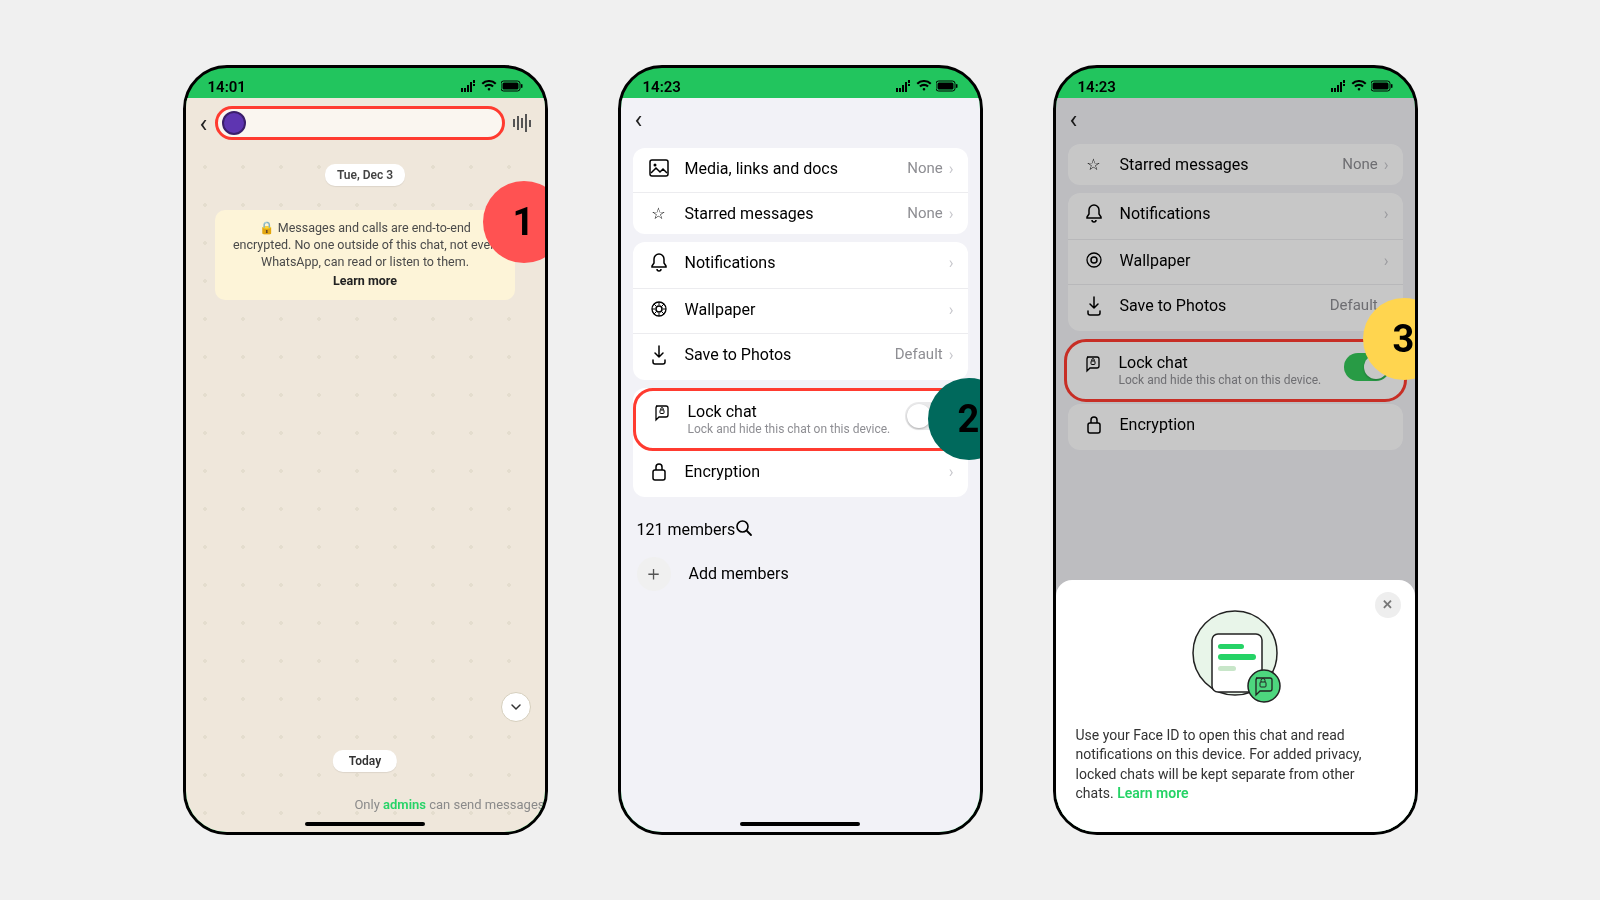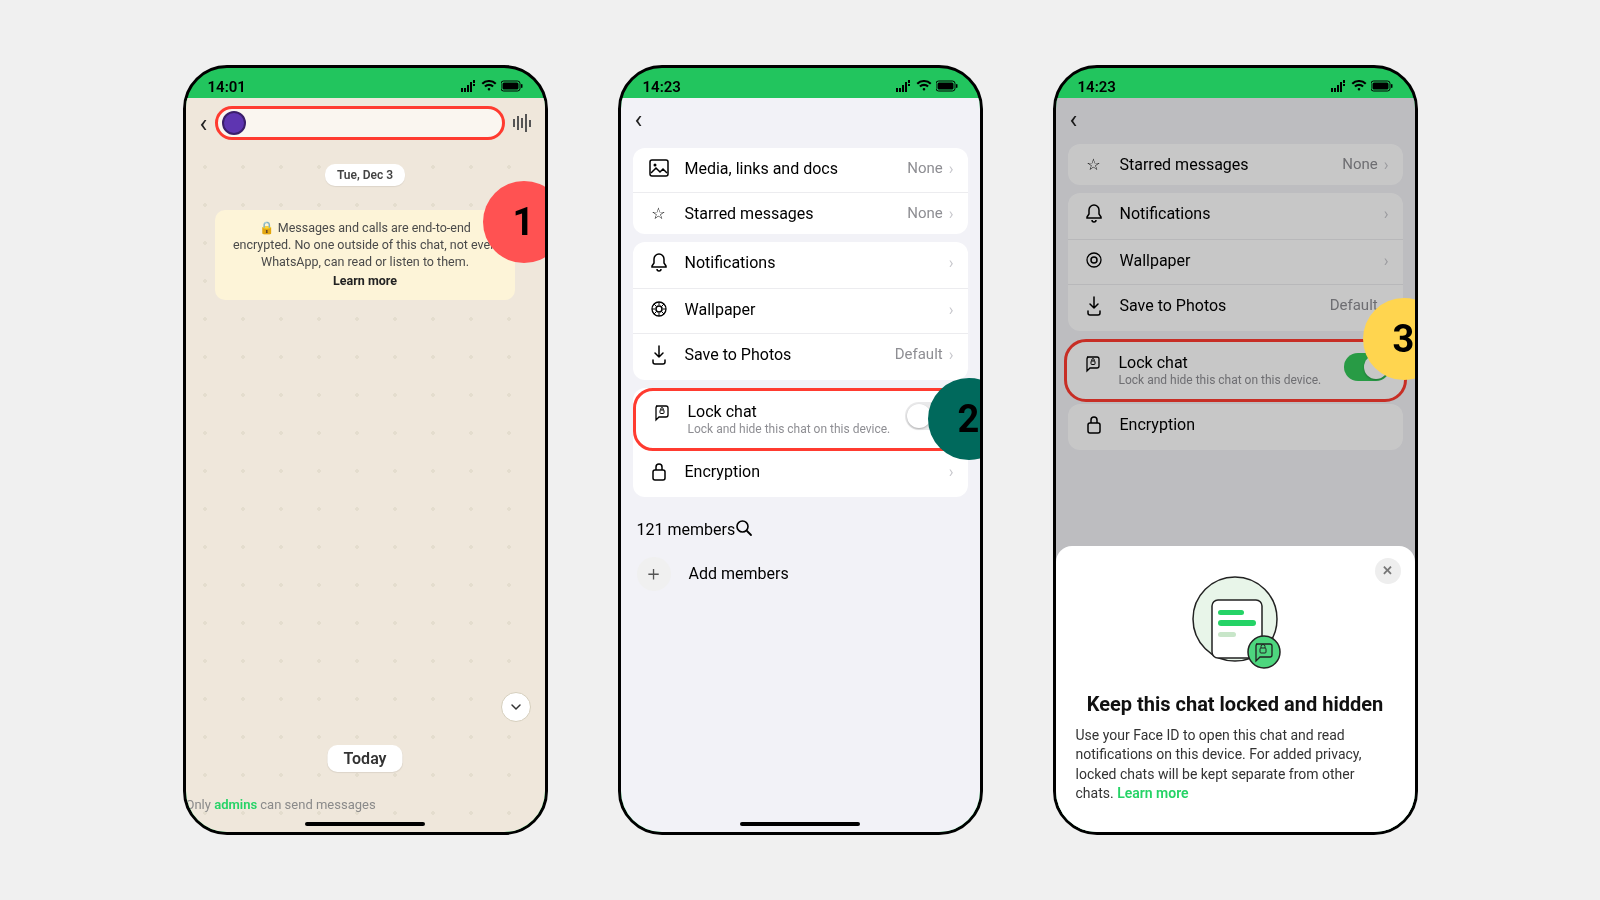--- a/index.html
+++ b/index.html
@@ -135,26 +135,26 @@
     background:#fff;
     border:1px solid #d6cfbd;
     display:flex; align-items:center; justify-content:center;
     color:#333;
   }
   .today-pill {
     position:absolute;
     bottom:60px;
     left:50%; transform:translateX(-50%);
     background:#fff; border-radius:10px;
-    padding:4px 16px; font-size:16px; font-weight:600; color:#333;
+    padding:4px 16px; font-size:12px; font-weight:600; color:#333;
     box-shadow:0 1px 1px rgba(0,0,0,0.08);
   }
   .footer-note {
     position:absolute; bottom:20px; left:0; right:0;
-    text-align:left; font-size:13px; color:#8a8a8a;
+    text-align:right; font-size:13px; color:#8a8a8a;
   }
   .footer-note .admins { color:#25d366; font-weight:600; }
   
   .p2-bg { background:#f2f2f7; height:calc(100% - 30px); overflow:hidden; }
   .p2-header { padding: 6px 10px; display:flex; align-items:center; }
   .settings-group {
     background:#fff;
     border-radius:12px;
     margin:8px 12px;
     overflow:hidden;
@@ -539,21 +539,20 @@
           <rect x="32" y="26" width="50" height="58" rx="6" fill="#fff" stroke="#222" stroke-width="1.5"></rect>
           <rect x="38" y="36" width="26" height="5" rx="2.5" fill="#25d366"></rect>
           <rect x="38" y="46" width="38" height="6" rx="3" fill="#25d366"></rect>
           <rect x="38" y="58" width="18" height="5" rx="2.5" fill="#c8e6c9"></rect>
           <circle cx="84" cy="78" r="16" fill="#4dd67e" stroke="#222" stroke-width="1.5"></circle>
           <path d="M76 70h14a2 2 0 012 2v9a2 2 0 01-2 2h-10l-4 4V72a2 2 0 012-2z" fill="none" stroke="#222" stroke-width="1.3"></path>
           <rect x="80" y="74" width="6" height="5" rx="1" fill="none" stroke="#222"></rect>
           <path d="M81 74v-1.5a2 2 0 014 0V74" stroke="#222" fill="none"></path>
         </svg>
       </div>
-      <div class="sheet-title">Keep this chat locked and hidden</div>
       <div class="sheet-text">
         <span>Use your Face ID to open this chat and read notifications on this device. For added privacy, locked chats will be kept separate from other chats. </span><a>Learn more</a>
       </div>
     </div>
   </div>
   <div class="step-badge badge3">3</div>
   <div class="home-indicator"></div>
 </div>
 
 </body></html>

